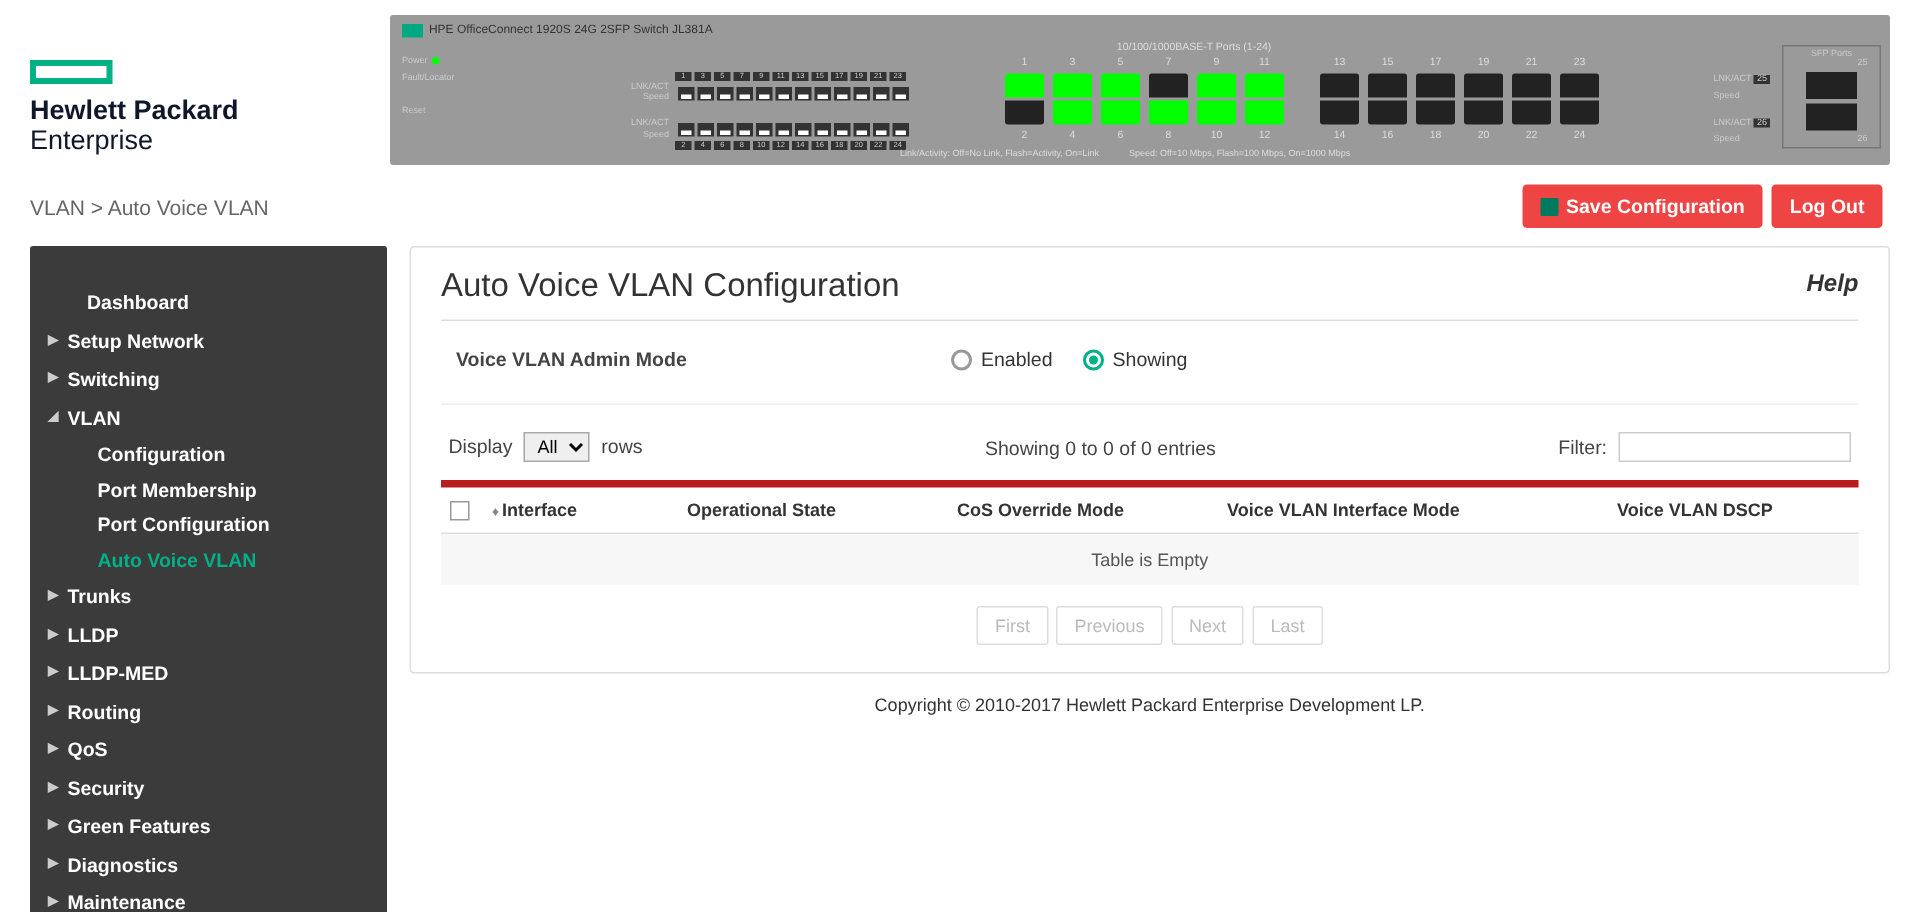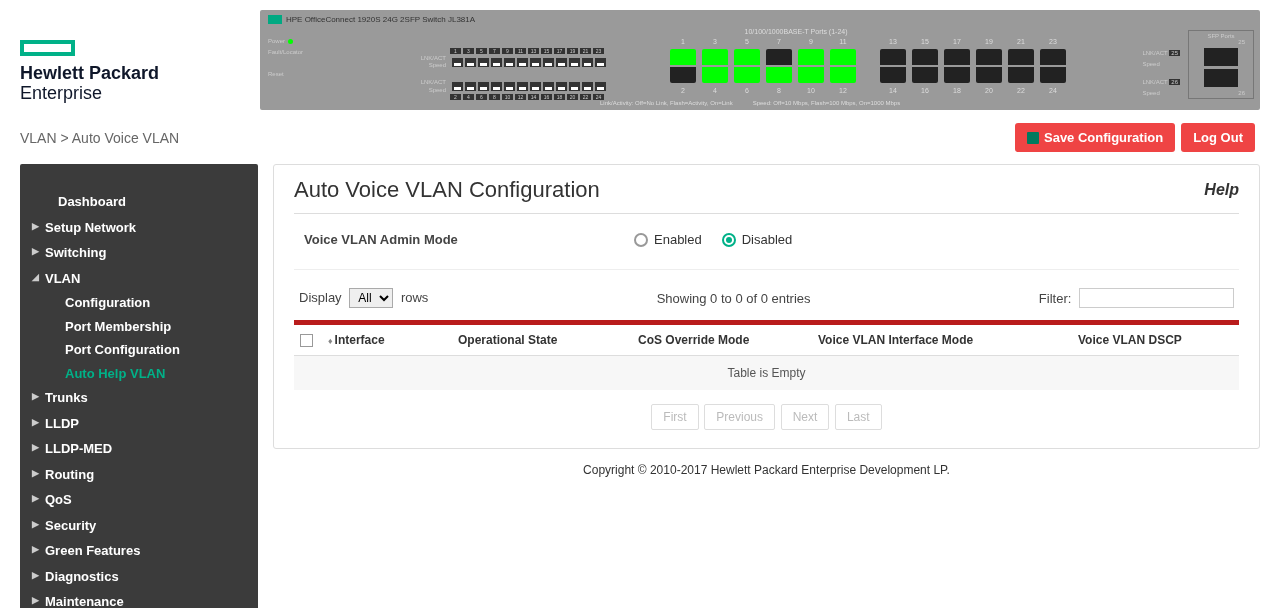--- a/index.html
+++ b/index.html
@@ -258,21 +258,21 @@
 
 <div class="main-area">
   <div class="sidebar">
     <div class="side-item" style="padding-left:38px">Dashboard</div>
     <div class="side-item"><span class="caret">▶</span><span>Setup Network</span></div>
     <div class="side-item"><span class="caret">▶</span><span>Switching</span></div>
     <div class="side-item expanded"><span class="caret" style="transform:none">◢</span><span>VLAN</span></div>
       <div class="side-sub">Configuration</div>
       <div class="side-sub">Port Membership</div>
       <div class="side-sub">Port Configuration</div>
-      <div class="side-sub active">Auto Help VLAN</div>
+      <div class="side-sub active">Auto Voice VLAN</div>
     <div class="side-item"><span class="caret">▶</span><span>Trunks</span></div>
     <div class="side-item"><span class="caret">▶</span><span>LLDP</span></div>
     <div class="side-item"><span class="caret">▶</span><span>LLDP-MED</span></div>
     <div class="side-item"><span class="caret">▶</span><span>Routing</span></div>
     <div class="side-item"><span class="caret">▶</span><span>QoS</span></div>
     <div class="side-item"><span class="caret">▶</span><span>Security</span></div>
     <div class="side-item"><span class="caret">▶</span><span>Green Features</span></div>
     <div class="side-item"><span class="caret">▶</span><span>Diagnostics</span></div>
     <div class="side-item"><span class="caret">▶</span><span>Maintenance</span></div>
   </div>
@@ -287,21 +287,21 @@
         <div class="config-label">Voice VLAN Admin Mode</div>
         <div class="radio-group">
           <div class="radio-opt">
             <div class="radio-circle"></div>
             <span>Enabled</span>
           </div>
           <div class="radio-opt">
             <div class="radio-circle selected">
                 <div class="radio-dot"></div>
               </div>
-            <span>Disabled</span>
+            <span>Showing</span>
           </div>
         </div>
       </div>
       <div class="table-controls">
         <div>
           <span>Display</span>
           <select class="display-sel"><option>All</option></select>
           <span>rows</span>
         </div>
         <div>Showing 0 to 0 of 0 entries</div>

